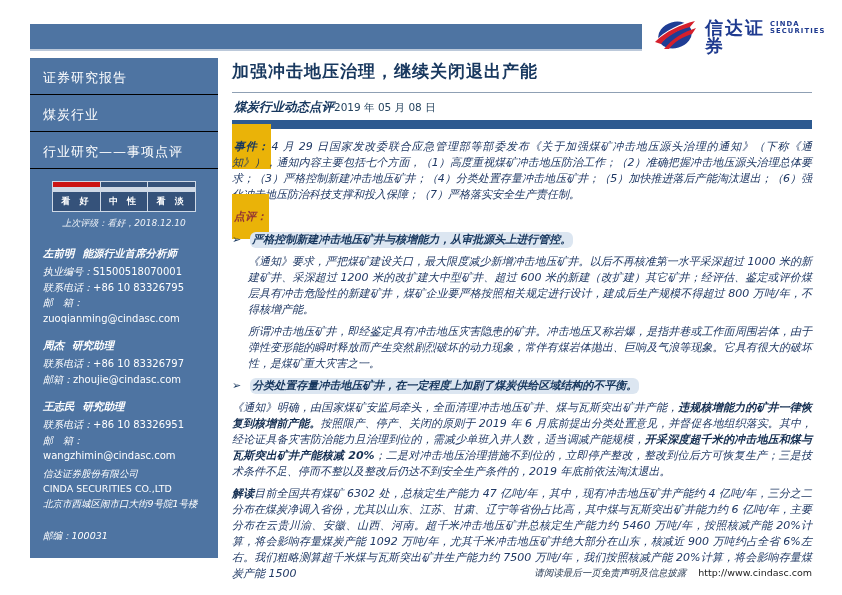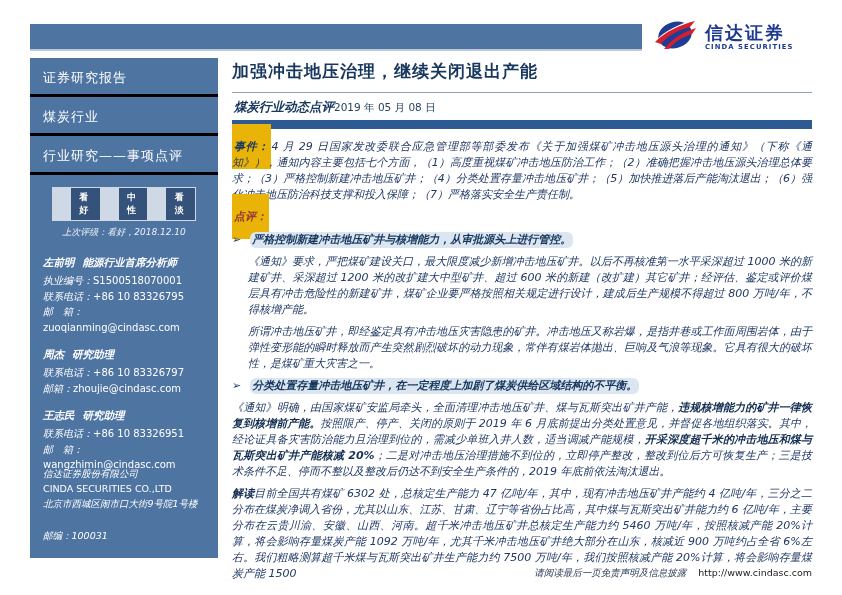--- a/index.html
+++ b/index.html
@@ -3,30 +3,30 @@
 <meta charset="utf-8">
 <style>
   html,body{margin:0;padding:0;background:#ffffff;}
   .page{position:relative;width:842px;height:595px;background:#ffffff;overflow:hidden;
         font-family:"DejaVu Sans",sans-serif;color:#1f3864;}
 
   
   .top-bar{position:absolute;left:30px;top:24px;width:612px;height:25px;
            background:#4e74a2;border-bottom:2px solid #bcc9da;}
   .logo{position:absolute;left:652px;top:18px;display:flex;align-items:center;gap:7px;}
-  .logo-text{display:flex;flex-direction:column;line-height:1;}
+  .logo-text{display:flex;line-height:1;}
   .logo-cn{font-size:18px;font-weight:bold;color:#1e3a8f;letter-spacing:2px;}
   .logo-en{font-size:6.8px;font-weight:bold;color:#1e3a8f;letter-spacing:1.1px;margin-top:2px;}
 
   
   .sidebar{position:absolute;left:30px;top:58px;width:188px;height:500px;
            background:#4e74a2;color:#ffffff;box-sizing:border-box;}
-  .sb-item{padding:11px 13px 7px;border-bottom:3px solid #000000;font-size:13px;letter-spacing:1px;}
+  .sb-item{padding:11px 13px 7px;border-bottom:1px solid #000000;font-size:13px;letter-spacing:1px;}
   .rating{display:flex;gap:1px;border:1px solid #cfd9e6;background:#cfd9e6;margin:12px 22px 5px;}
-  .rating-cell{flex:1;display:flex;flex-direction:row;gap:18px;}
+  .rating-cell{flex:1;display:flex;flex-direction:column;gap:5px;}
   .rating-top{height:5px;background:#35527a;}
   .rating-cell.active .rating-top{background:#cc1414;}
   .rating-label{background:#35527a;color:#fff;font-size:9px;font-weight:bold;
                 text-align:center;padding:3px 0;letter-spacing:3px;}
   .last-rating{font-size:9px;font-style:italic;text-align:center;margin:4px 0 10px;color:#eef2f8;}
   .analyst{padding:7px 13px 6px;font-size:10px;}
   .analyst-head{font-weight:bold;font-style:italic;font-size:10.5px;margin-bottom:3px;}
   .analyst-head .a-title{margin-left:8px;}
   .a-line{line-height:1.55;font-style:italic;}
   .a-line .a-val{font-style:normal;}

